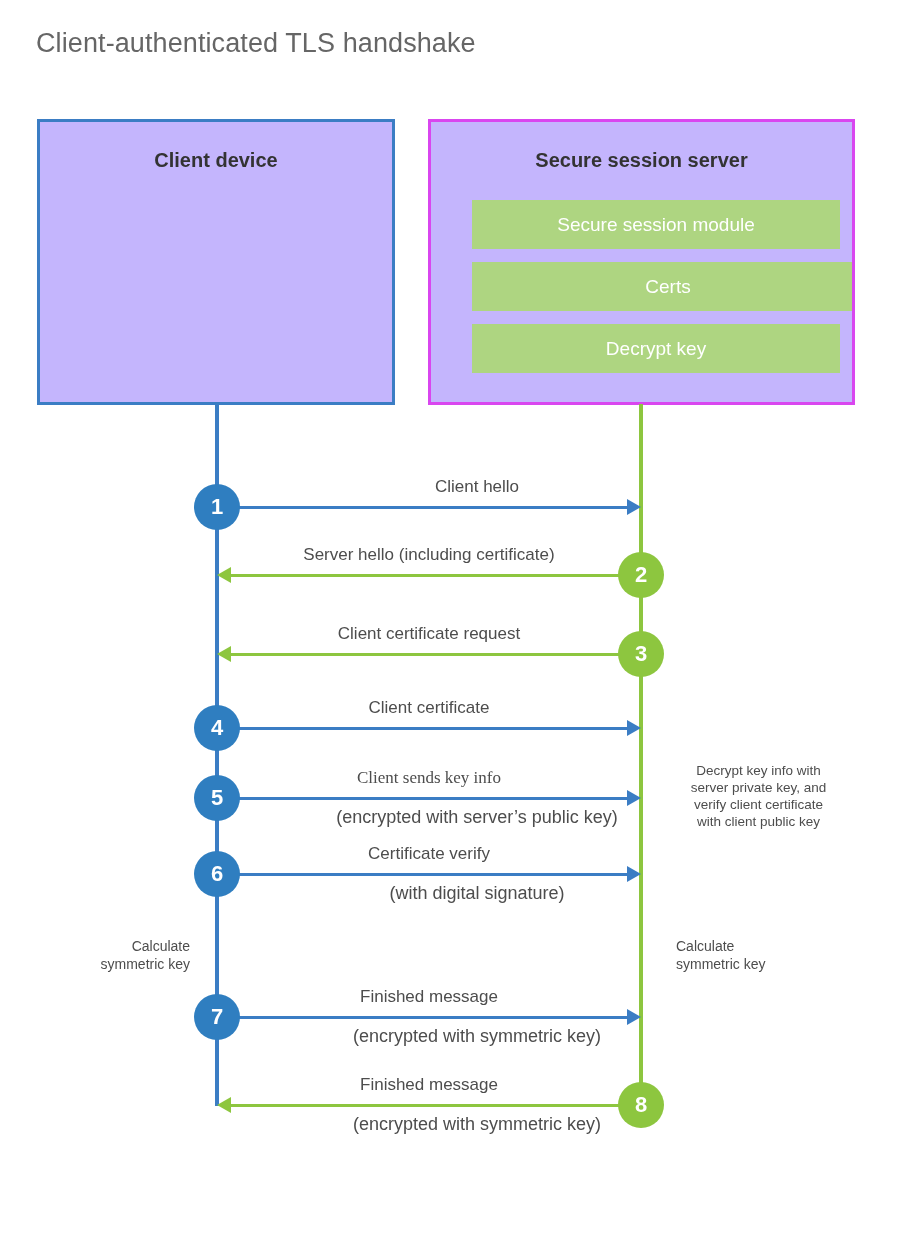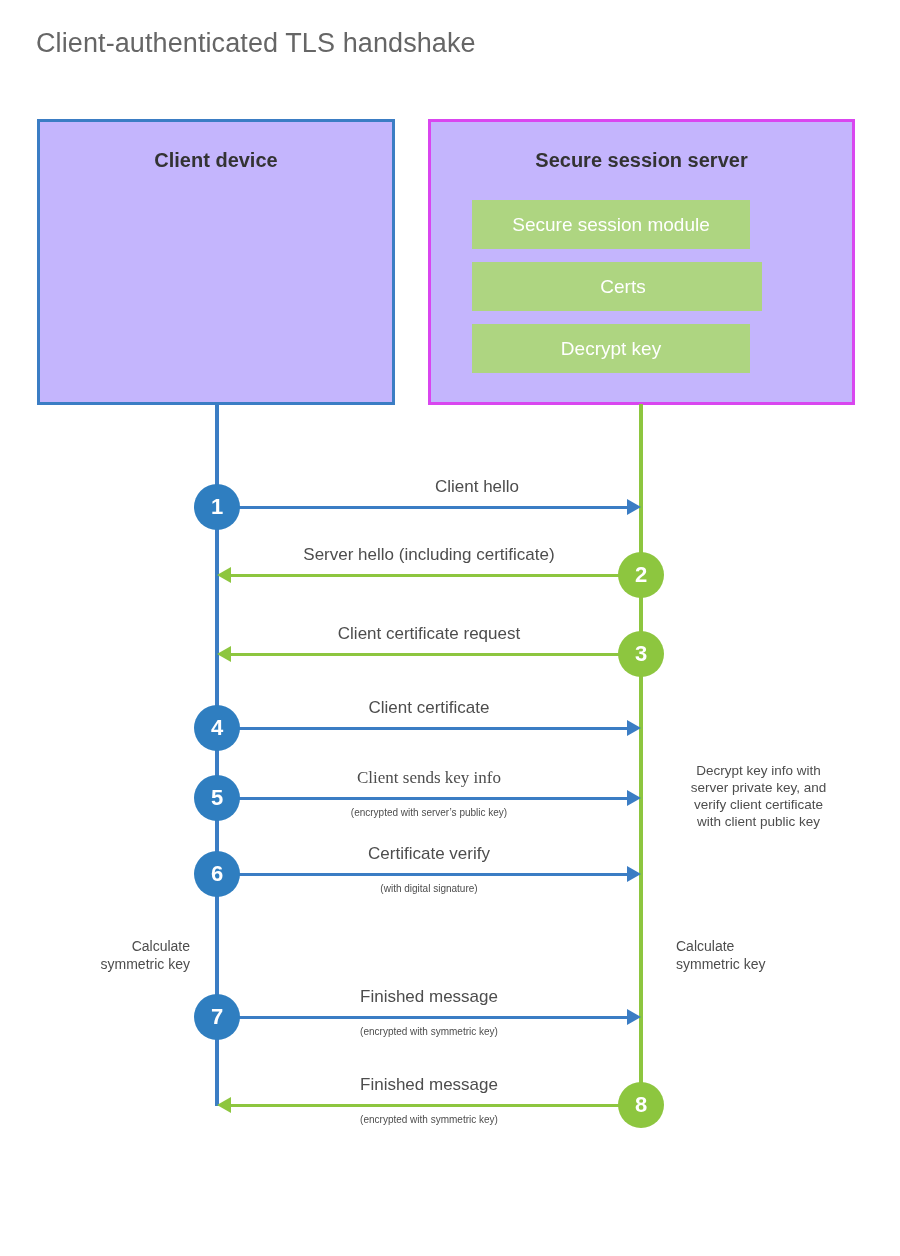--- a/index.html
+++ b/index.html
@@ -73,21 +73,21 @@
     display: flex;
     align-items: center;
     justify-content: center;
     text-align: center;
   }
 
   
   .server-box {
     position: absolute;
     left: 41px;
-    width: 278px;
+    width: 368px;
     height: 49px;
     background: #aed581;
     color: #ffffff;
     font-size: 19px;
     display: flex;
     align-items: center;
     justify-content: center;
     text-align: center;
   }
   #server-box-0 { top: 78px; }
@@ -164,25 +164,26 @@
     text-align: center;
     font-size: 17px;
     color: #4d4d4d;
     white-space: nowrap;
     transform: translateX(-50%);
     top: -30px;
   }
   .step-sublabel {
     position: absolute;
     text-align: center;
-    font-size: 10px;
+    font-size: 18px;
     color: #4d4d4d;
     white-space: nowrap;
     transform: translateX(-50%);
     top: 9px;
+    margin-left: 48px;
   }
 
   
   .annotation {
     position: absolute;
     font-size: 13.5px;
     line-height: 17px;
     color: #4d4d4d;
   }
   #annotation-server-decrypt {

